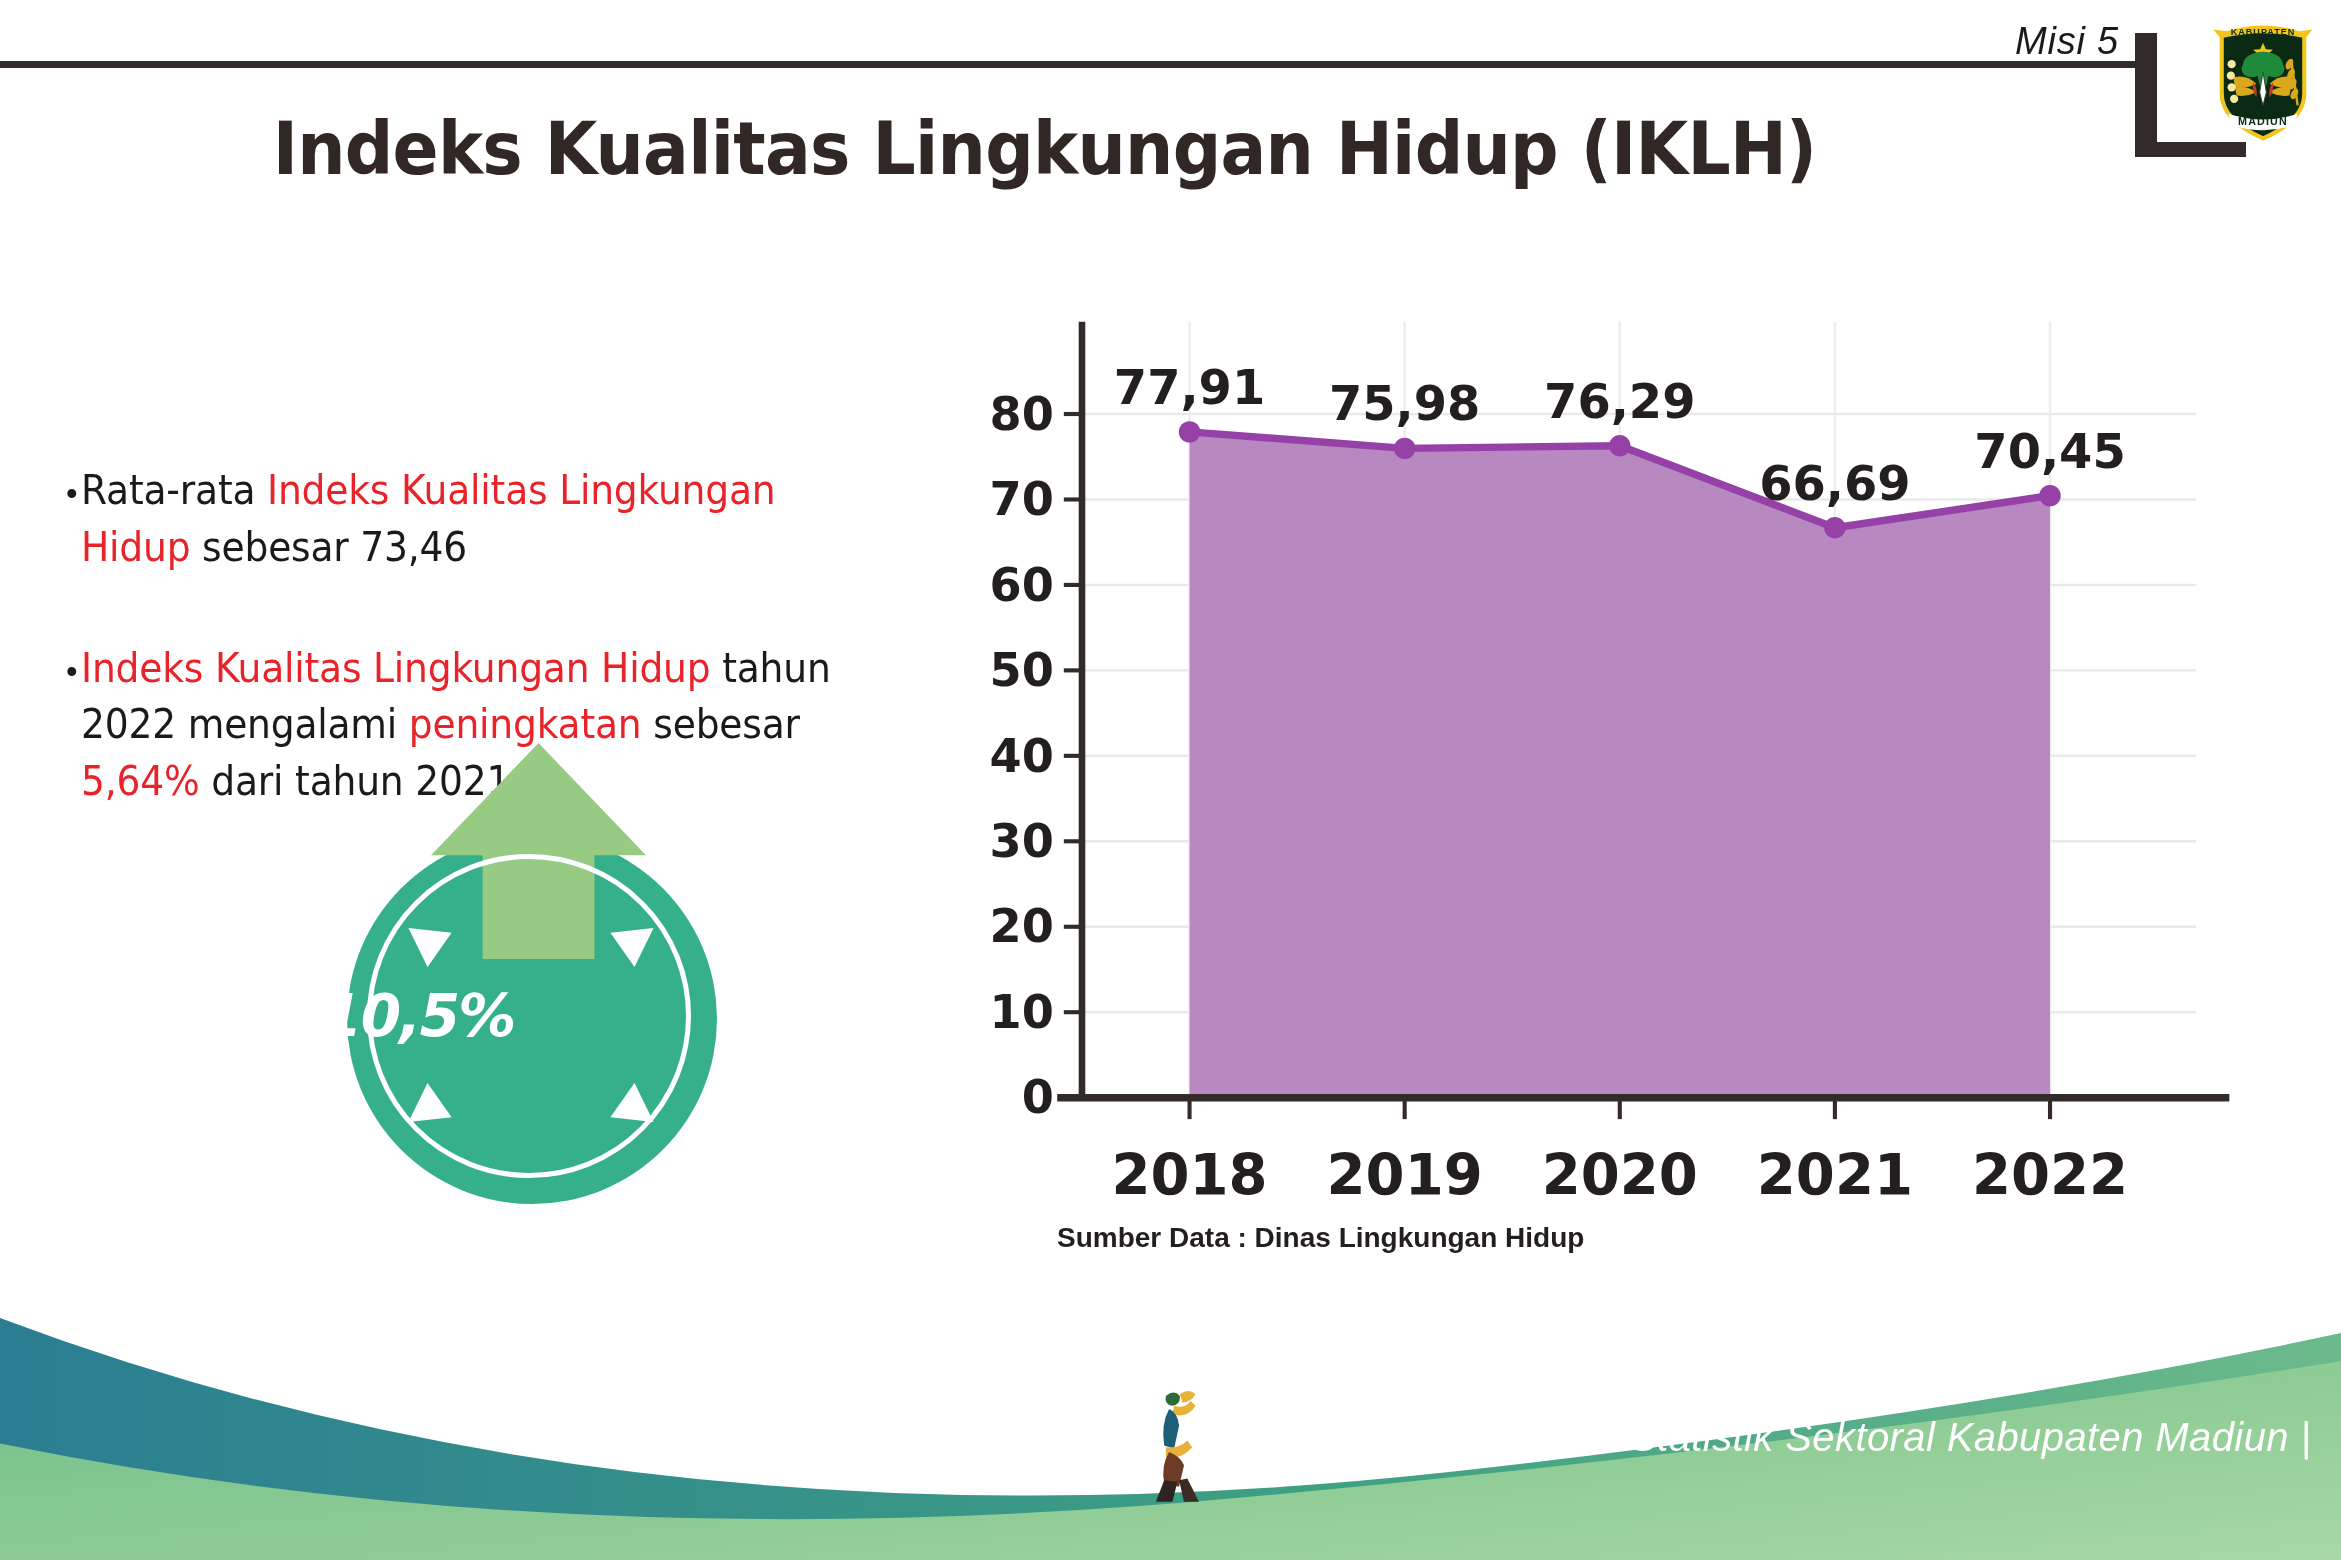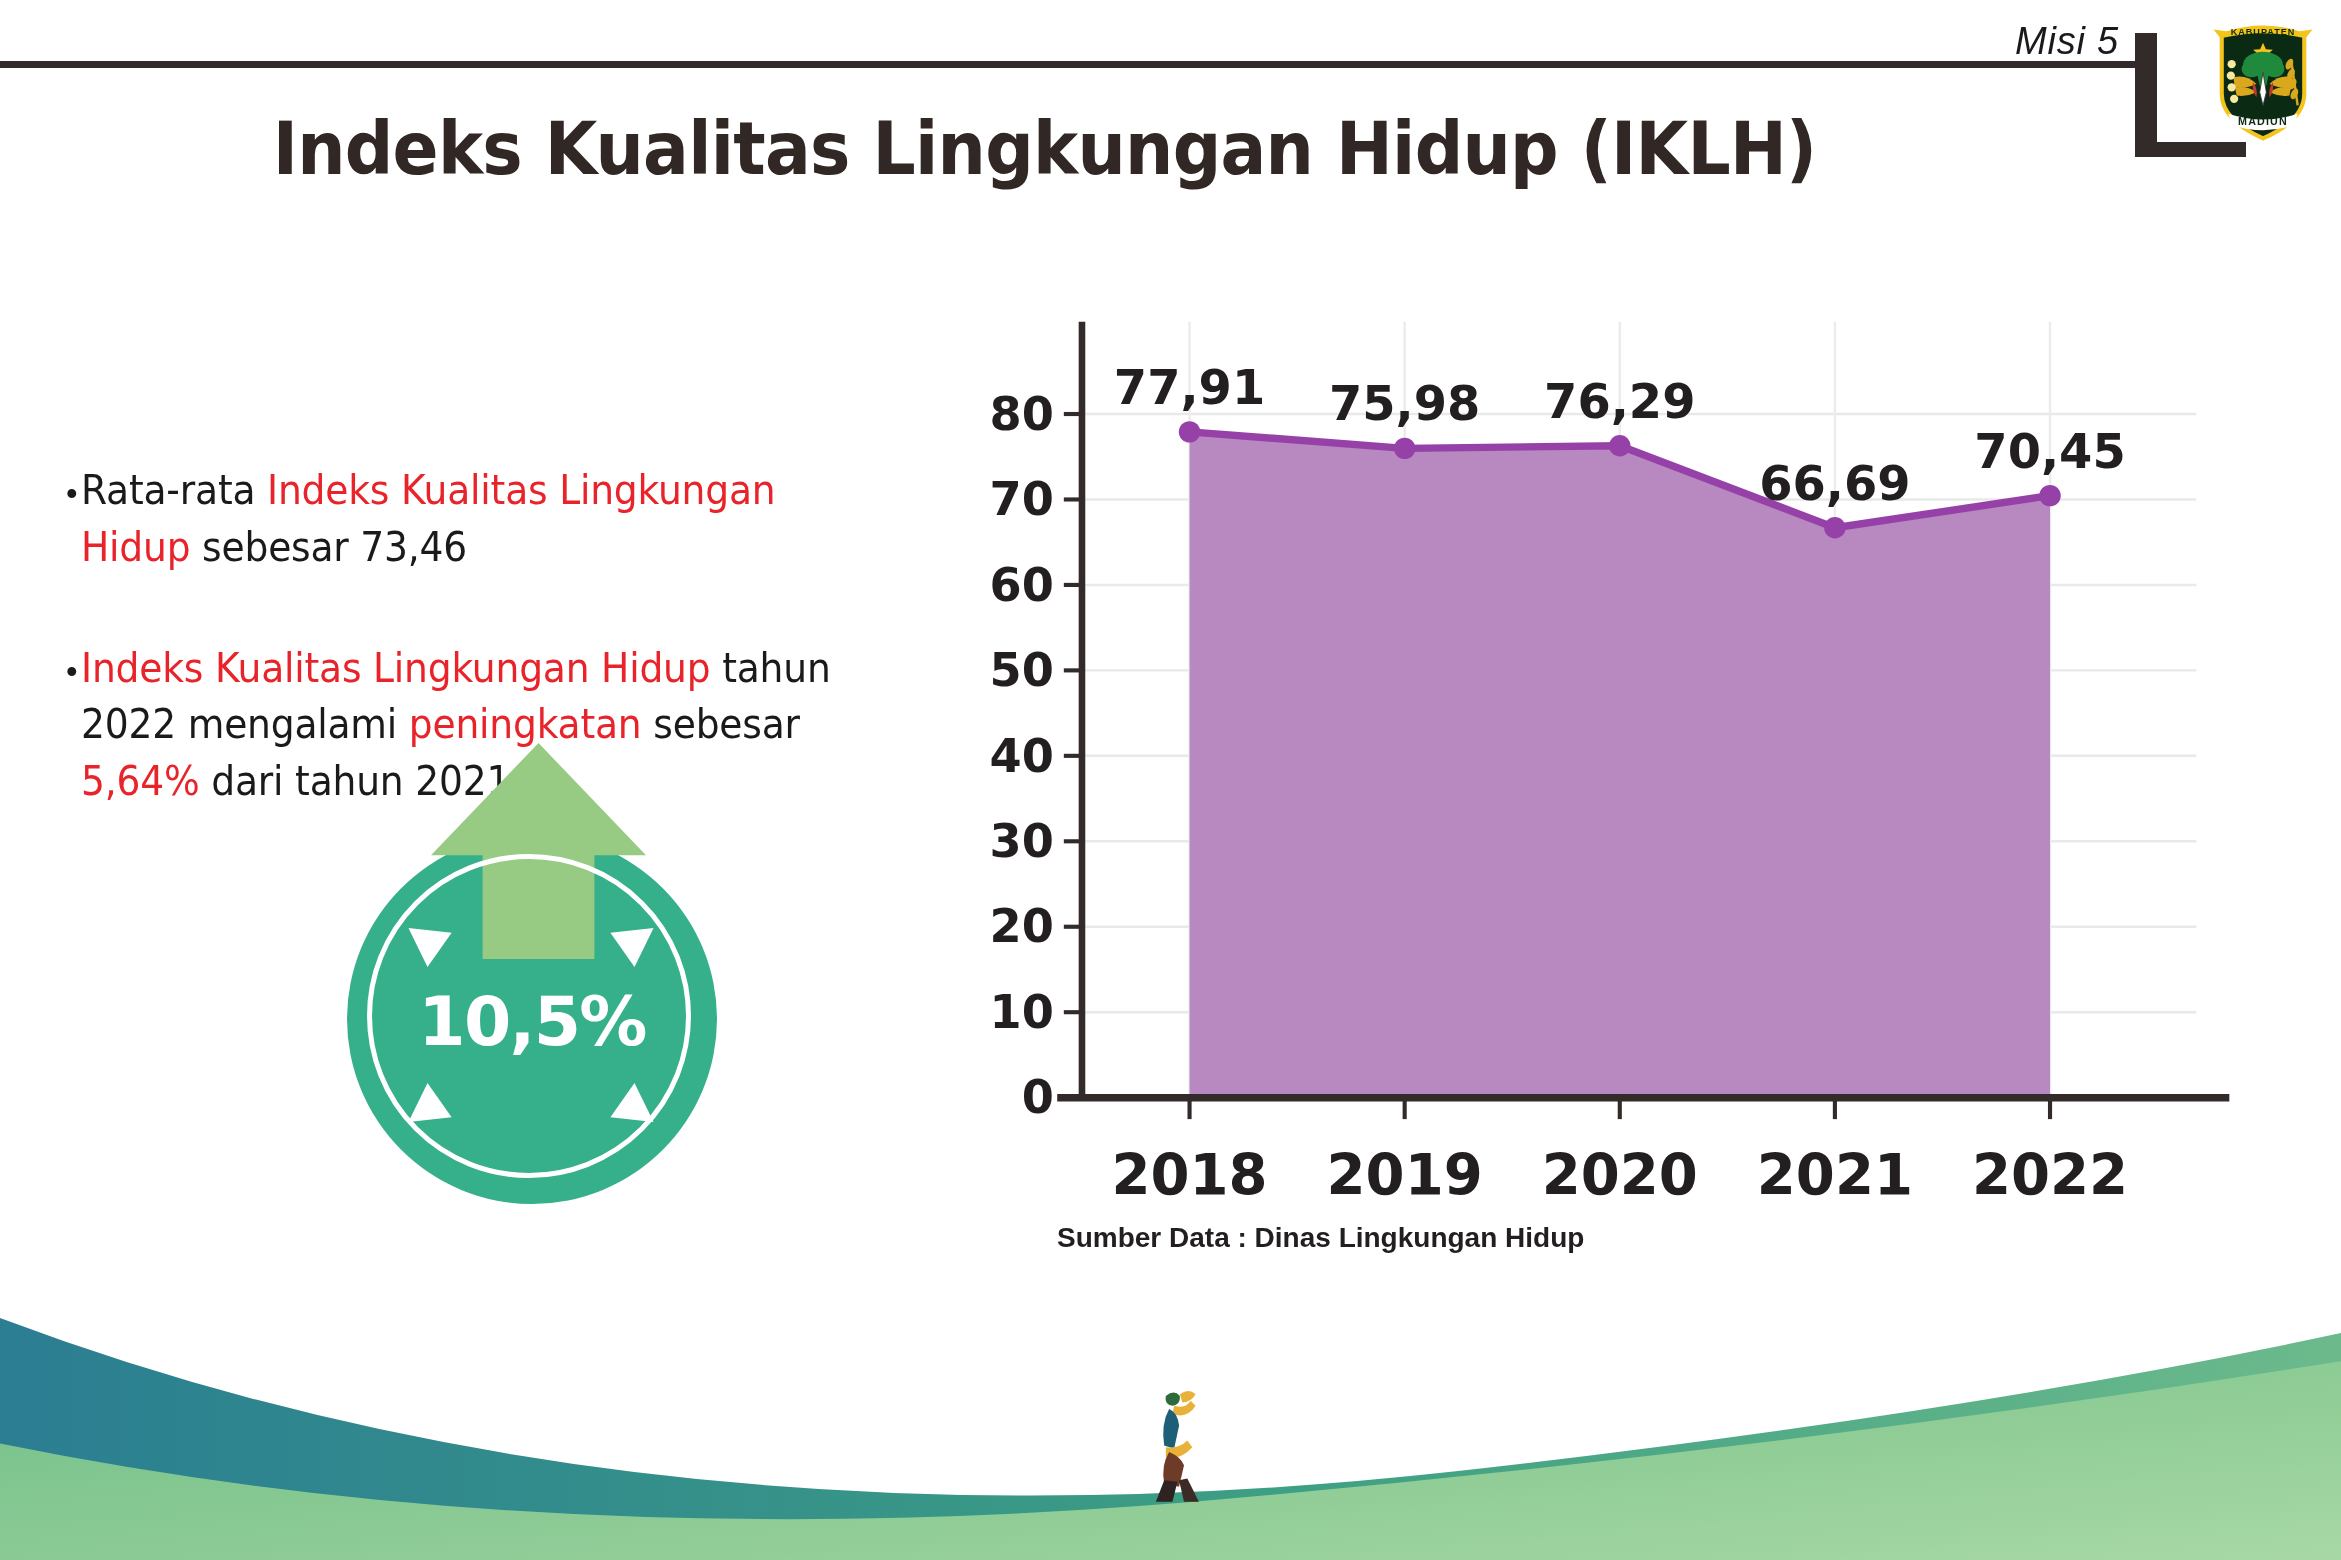--- a/index.html
+++ b/index.html
@@ -147,27 +147,28 @@
     border-radius: 50%;
     border: 5.8px solid #ffffff;
     box-sizing: border-box;
     z-index: 4;
   }
   #badge-value {
     position: absolute;
     left: 0;
     top: 239px;
     width: 420px;
-    text-align: center;
+    text-align: left;
     font-family: "DejaVu Sans", sans-serif;
     font-weight: bold;
-    font-size: 68px;
+    font-size: 58px;
     color: #ffffff;
     letter-spacing: -1.7px;
     z-index: 5;
+    font-style: italic;
   }
   .badge-tri {
     position: absolute;
     width: 0;
     height: 0;
     z-index: 5;
   }
   #tri-tl { left: 83px; top: 175px; border-top: 21.5px solid transparent; border-bottom: 21.5px solid transparent; border-right: 38px solid #ffffff; transform: rotate(35deg); }
   #tri-tr { left: 297px; top: 175px; border-top: 21.5px solid transparent; border-bottom: 21.5px solid transparent; border-left: 38px solid #ffffff; transform: rotate(-35deg); }
   #tri-bl { left: 83px; top: 347px; border-top: 21.5px solid transparent; border-bottom: 21.5px solid transparent; border-right: 38px solid #ffffff; transform: rotate(-35deg); }
@@ -395,14 +396,15 @@
     <path d="M30 18 Q40 10 47 18 Q48 28 38 30 Q28 28 30 18 Z" fill="#2e6b3a"></path>
     <path d="M47 16 Q58 8 66 16 Q60 26 50 26 Z" fill="#e8b23a"></path>
     <path d="M40 30 Q54 34 60 24 L66 30 Q56 46 38 40 Z" fill="#e8b23a"></path>
     <path d="M34 34 Q44 38 46 54 L40 82 L28 78 Q24 52 34 34 Z" fill="#1d5f77"></path>
     <path d="M30 80 Q46 82 56 72 L62 80 Q48 96 30 92 Z" fill="#e8b23a"></path>
     <path d="M34 86 Q48 92 52 102 L46 128 L28 124 Q24 102 34 86 Z" fill="#6e3b28"></path>
     <path d="M28 120 L18 146 L38 146 L44 122 Z" fill="#2e2320"></path>
     <path d="M46 120 L52 146 L70 146 L56 118 Z" fill="#3b2a25"></path>
   </svg>
 
+  <div id="footer-caption">Media Infografis Data Statistik Sektoral Kabupaten Madiun |</div>
 </div>
 
 
 </body></html>

